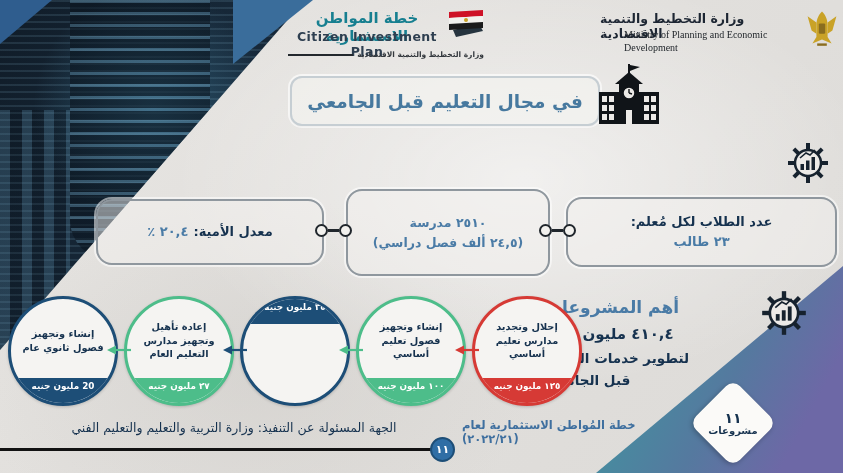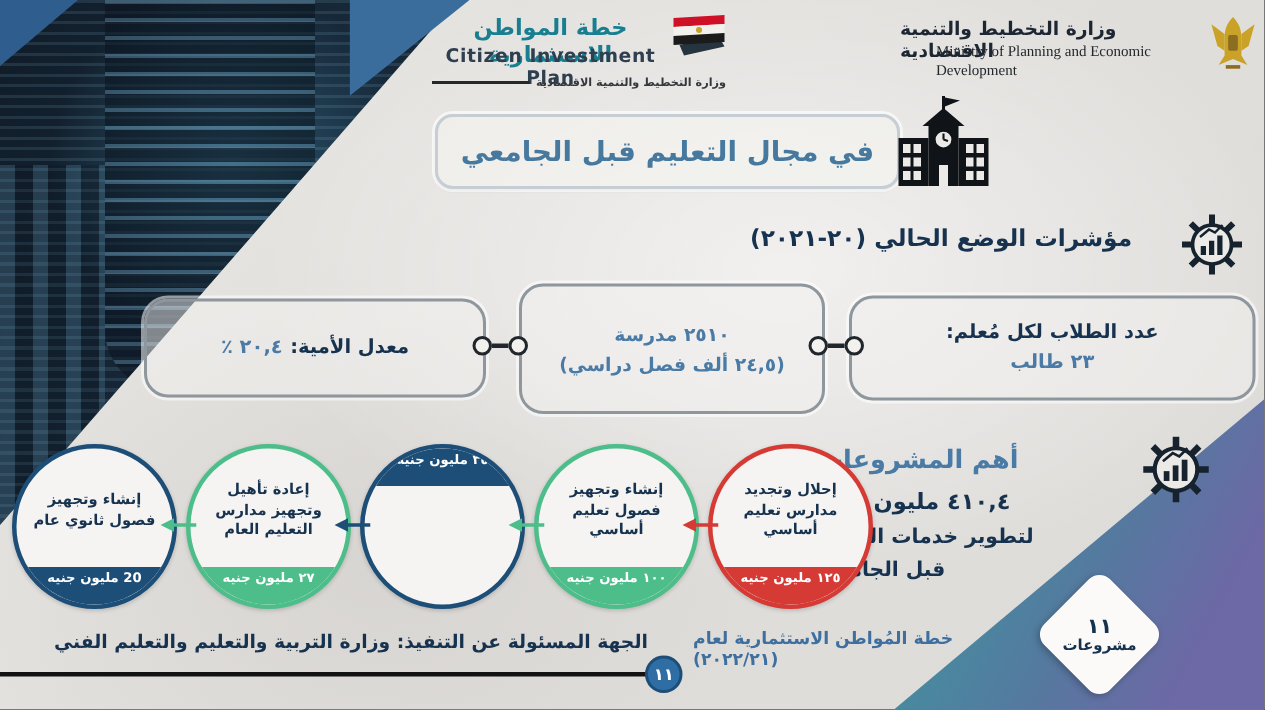--- a/index.html
+++ b/index.html
@@ -95,21 +95,21 @@
   
   .badge{position:absolute;left:702px;top:392px;width:62px;height:62px;background:#fbfaf8;
     border-radius:10px;transform:rotate(45deg);box-shadow:0 2px 5px rgba(0,0,0,.25);}
   .badge-in{position:absolute;left:702px;top:392px;width:62px;height:62px;
     display:flex;flex-direction:column;align-items:center;justify-content:center;
     font-weight:bold;color:#16324f;}
   .badge-in .n{font-size:14px;letter-spacing:2px;}
   .badge-in .t{font-size:10px;margin-top:-1px;}
   
   .resp{position:absolute;left:8px;top:420px;width:452px;text-align:center;
-    font-size:12.5px;font-weight:bold;color:#16324f;}
+    font-size:12.5px;font-weight:normal;color:#16324f;}
   .footline{position:absolute;left:0;top:448px;width:437px;height:3px;background:#121212;}
   .footnum{position:absolute;left:430px;top:437px;width:25px;height:25px;border-radius:50%;
     background:#2f6ea5;border:2px solid #1d4e77;color:#fff;font-size:11px;font-weight:bold;
     display:flex;align-items:center;justify-content:center;box-sizing:border-box;letter-spacing:1px;}
   .footplan{position:absolute;left:462px;top:418px;width:228px;text-align:left;
     font-size:11.5px;font-weight:bold;color:#3e6f9f;}
   svg{display:block;}
 </style>
 </head>
 <body>
@@ -178,21 +178,20 @@
           <rect x="54" y="41" width="5" height="6"></rect>
         <rect x="47" y="50" width="5" height="6"></rect>
           <rect x="54" y="50" width="5" height="6"></rect>
         <rect x="29" y="46" width="6" height="14"></rect>
       </g>
       <circle cx="32" cy="29" r="6" fill="#eceae7" stroke="#101418" stroke-width="1.5"></circle>
       <path d="M32 29 L32 25 M32 29 L35 30" stroke="#101418" stroke-width="1.4" fill="none"></path>
     </svg>
   </div>
 
-  <div class="ind-heading">مؤشرات الوضع الحالي (٢٠-٢٠٢١)</div>
   <div class="gear-1">
     <svg viewBox="0 0 44 44" width="44" height="44">
       <g fill="#16222e">
         <rect x="20" y="2" width="4" height="7" transform="rotate(0 22 22)"></rect>
         <rect x="20" y="2" width="4" height="7" transform="rotate(45 22 22)"></rect>
         <rect x="20" y="2" width="4" height="7" transform="rotate(90 22 22)"></rect>
         <rect x="20" y="2" width="4" height="7" transform="rotate(135 22 22)"></rect>
         <rect x="20" y="2" width="4" height="7" transform="rotate(180 22 22)"></rect>
         <rect x="20" y="2" width="4" height="7" transform="rotate(225 22 22)"></rect>
         <rect x="20" y="2" width="4" height="7" transform="rotate(270 22 22)"></rect>

